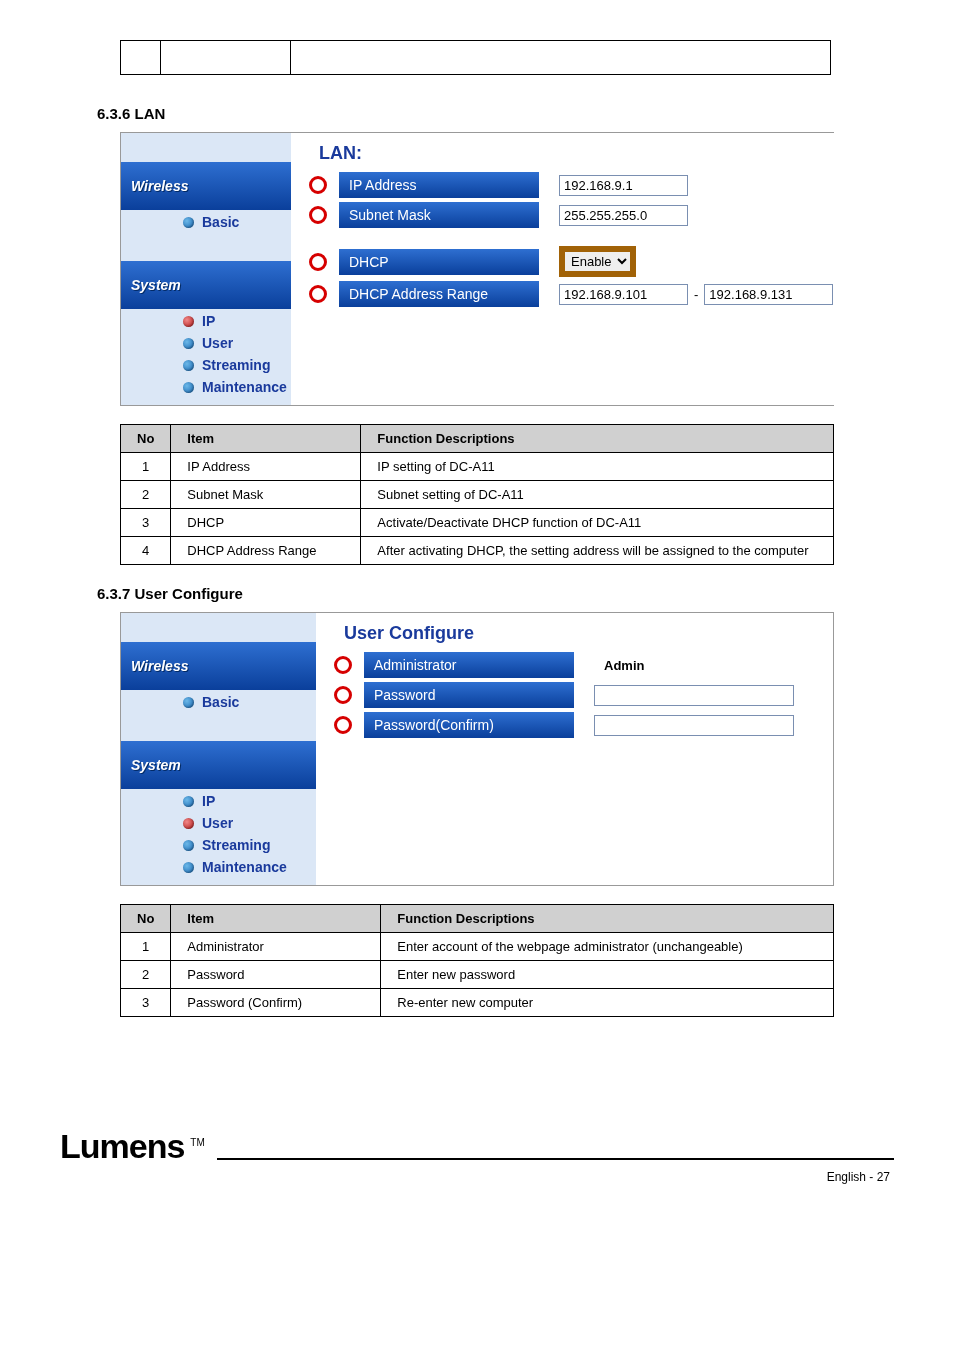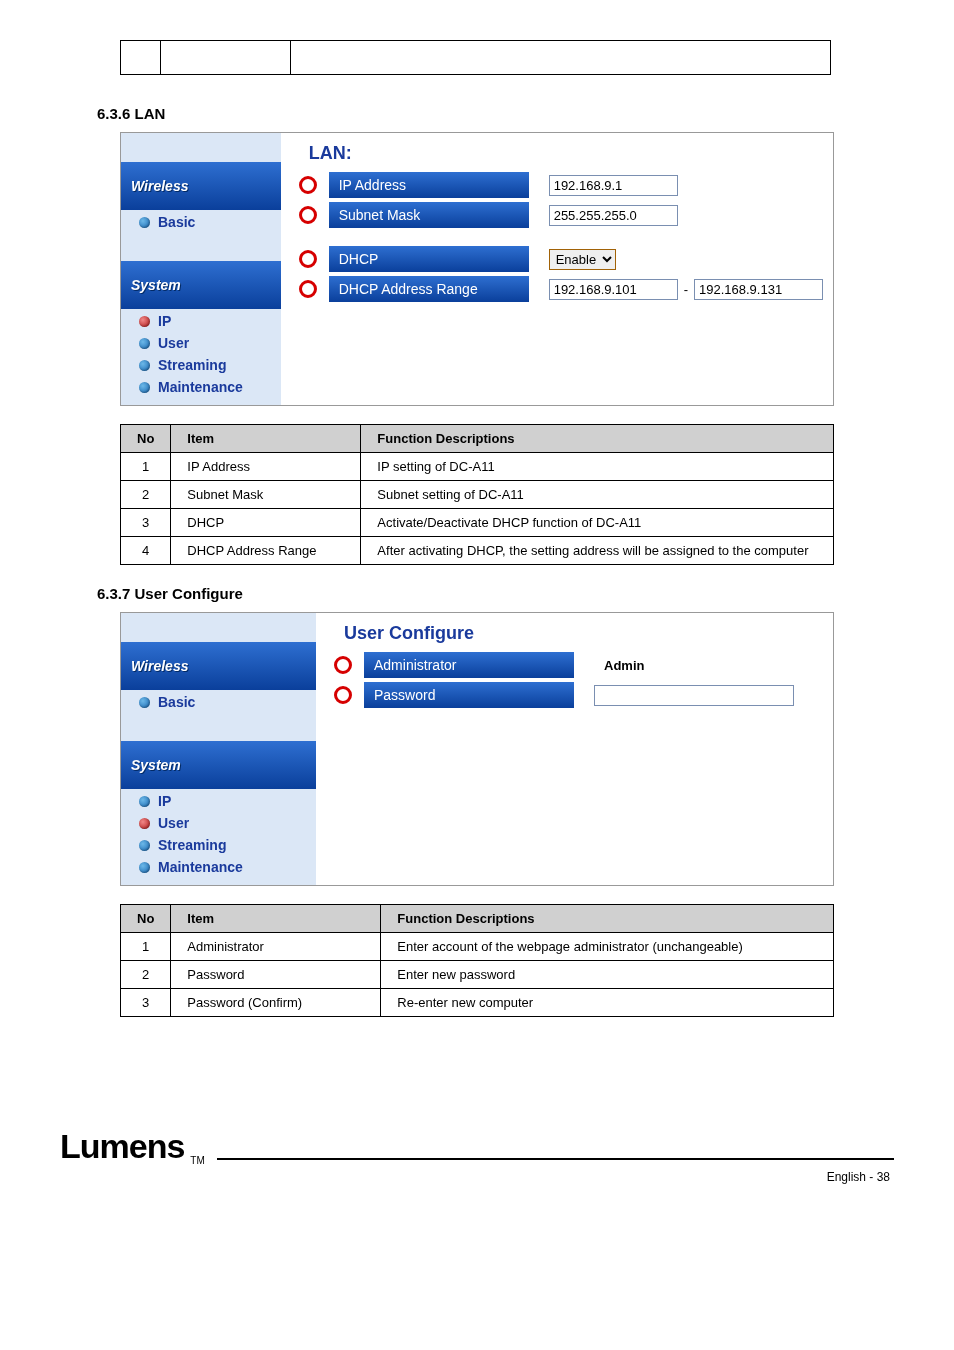--- a/index.html
+++ b/index.html
@@ -53,20 +53,21 @@
     text-shadow: 1px 1px 0 #022a66;
     margin-top: 29px;
   }
   .sb-item {
     display: flex;
     align-items: center;
     gap: 8px;
     padding: 4px 10px 2px 18px;
     font-size: 14px;
     font-weight: bold;
+    margin-left: 44px;
   }
   .sb-item.active span.lbl { color: #1a3a9c; }
   .sb-item span.lbl { color: #1a3a9c; }
   .dot {
     width: 11px; height: 11px; border-radius: 50%;
     display: inline-block;
     background: radial-gradient(circle at 35% 35%, #6cb8e8, #1565b0);
     box-shadow: inset -1px -1px 2px rgba(0,0,0,.3);
     flex: 0 0 11px;
   }
@@ -115,21 +116,21 @@
   }
   .txt-in {
     border: 1px solid #7a8fb1;
     background: #fff;
     font-size: 13px;
     padding: 2px 4px;
     width: 120px;
   }
   .txt-in.ip { width: 129px; }
   .sel {
-    border: 1px solid #a16207;
+    border: 6px solid #a16207;
     font-size: 13px;
     padding: 1px 2px;
   }
   .bold-val {
     font-weight: bold;
     padding-left: 10px;
   }
 
   
   .desc-table {
@@ -154,21 +155,21 @@
     display: flex;
     align-items: flex-end;
     gap: 4px;
   }
   .logo {
     font-family: "Arial Black", Arial, sans-serif;
     font-weight: 900;
     font-size: 34px;
     letter-spacing: -1px;
   }
-  .tm { font-size: 10px; margin-left: 2px; }
+  .tm { font-size: 10px; margin-left: 2px; margin-bottom: 18px; }
   .logo-line {
     flex: 1;
     border-bottom: 2px solid #000;
     margin-left: 8px;
     margin-bottom: 6px;
   }
   .page-num { text-align: right; font-size: 12px; margin-top: 4px; padding-right: 4px; }
 </style>
 </head>
 <body>
@@ -328,20 +329,27 @@
       </div>
 
       <div class="form-row-bar wide">
         <span class="ring"></span>
         <div class="label-cell">Password</div>
         <div class="val-cell">
           <input class="txt-in" style="width: 200px;" type="password">
         </div>
       </div>
 
+      <div class="form-row-bar wide">
+        <span class="ring"></span>
+        <div class="label-cell">Password(Confirm)</div>
+        <div class="val-cell">
+          <input class="txt-in" style="width: 200px;" type="password">
+        </div>
+      </div>
     </div>
   </div>
 </div>
 
 <table class="desc-table">
   <tbody>
       <tr>
     <th class="col-no">No</th>
     <th class="col-item" style="width:210px">Item</th>
     <th>Function Descriptions</th>
@@ -362,13 +370,13 @@
     <td>Re-enter new computer</td>
   </tr>
 </tbody>
   </table>
 
 <div class="logo-row">
   <span class="logo">Lumens</span>
   <span class="tm">TM</span>
   <span class="logo-line"></span>
 </div>
-<div class="page-num">English - 38</div>
+<div class="page-num">English - 27</div>
 
 </body></html>

